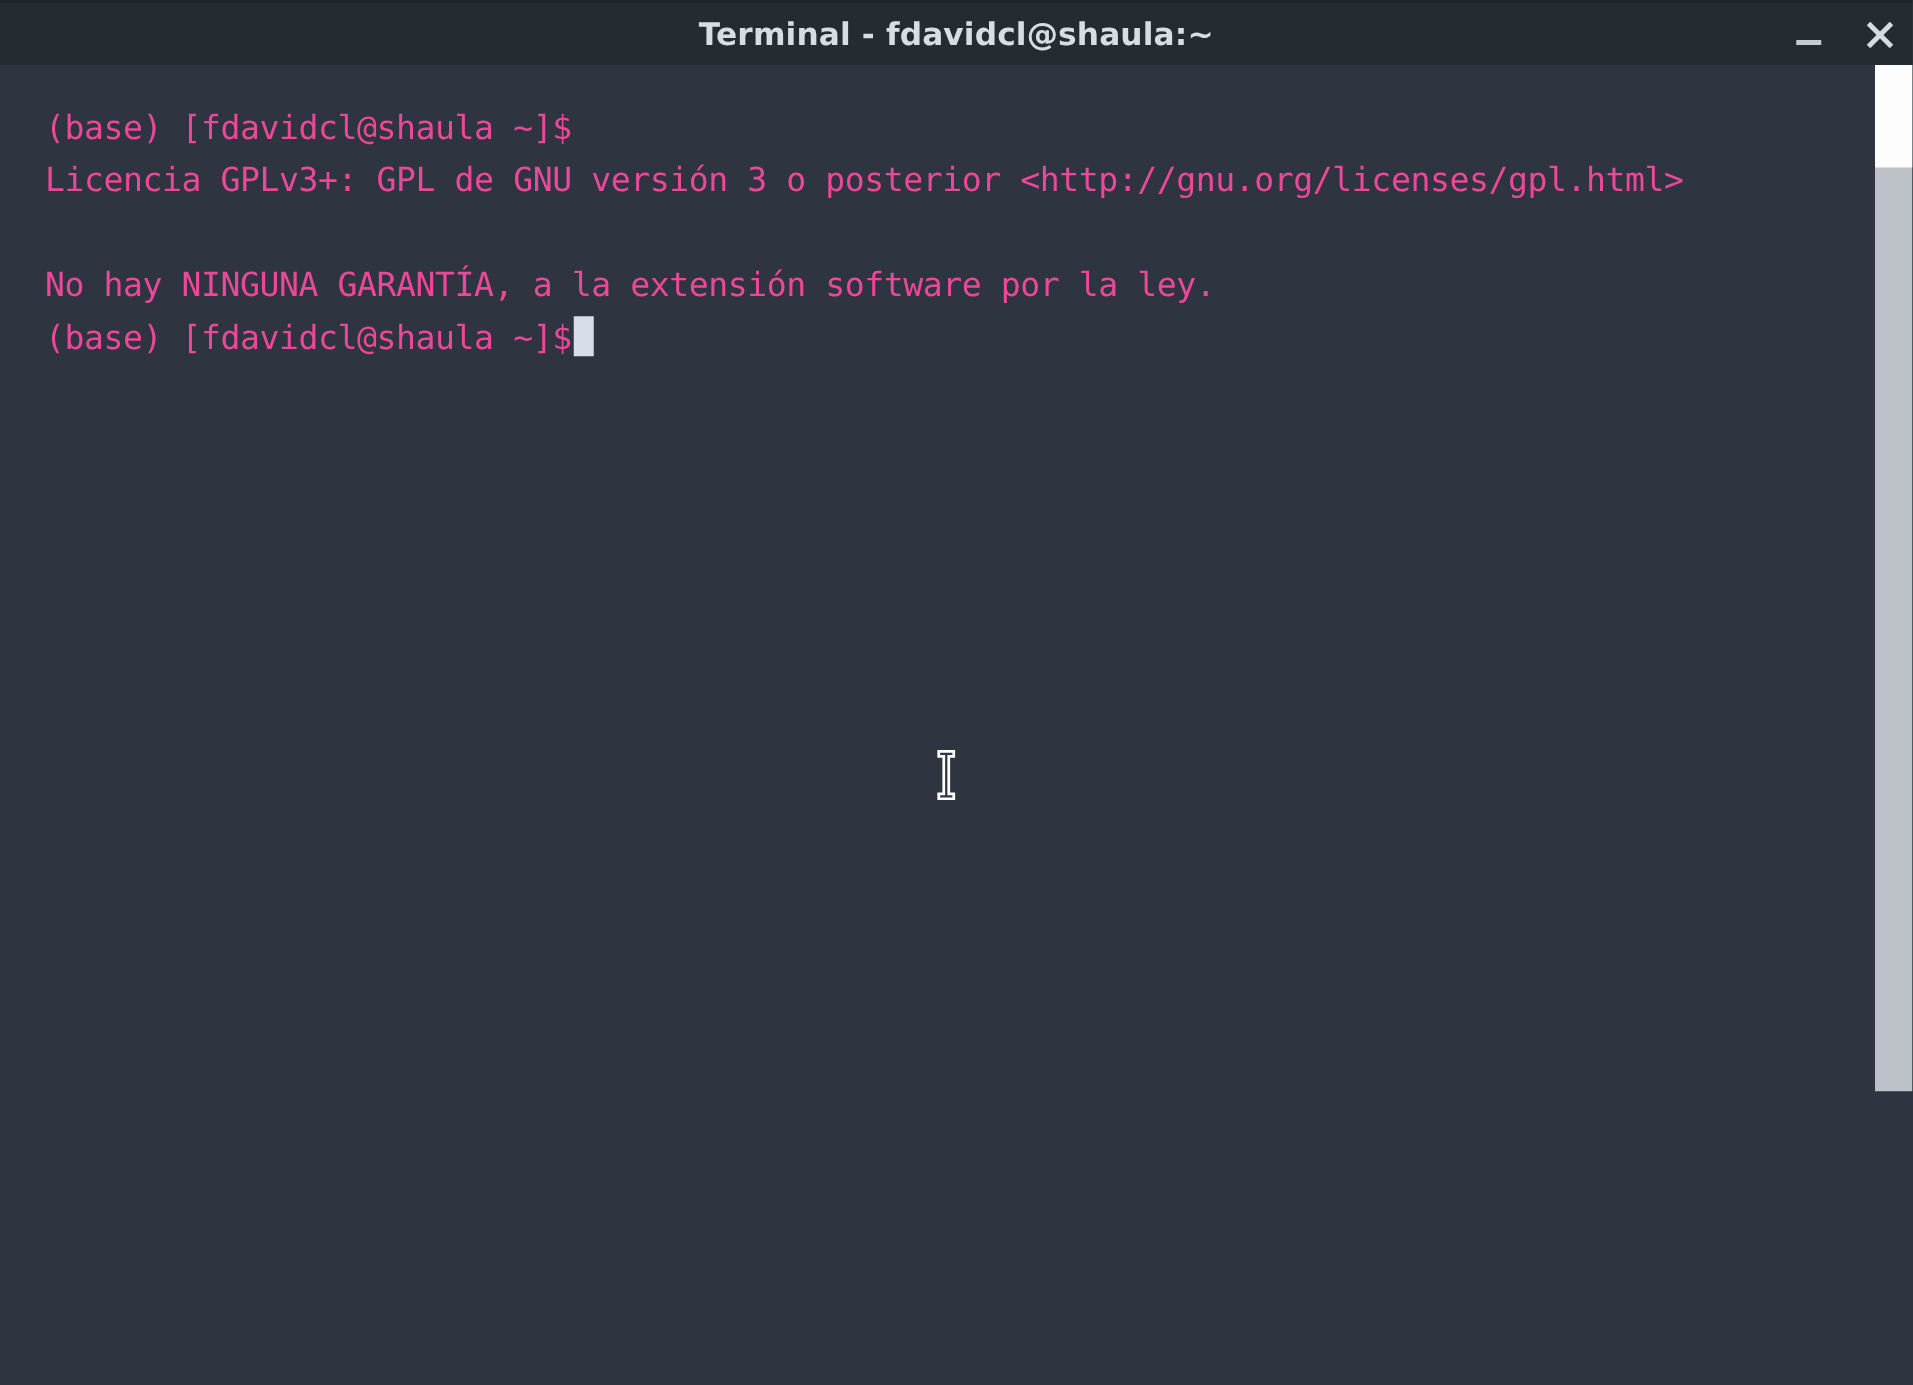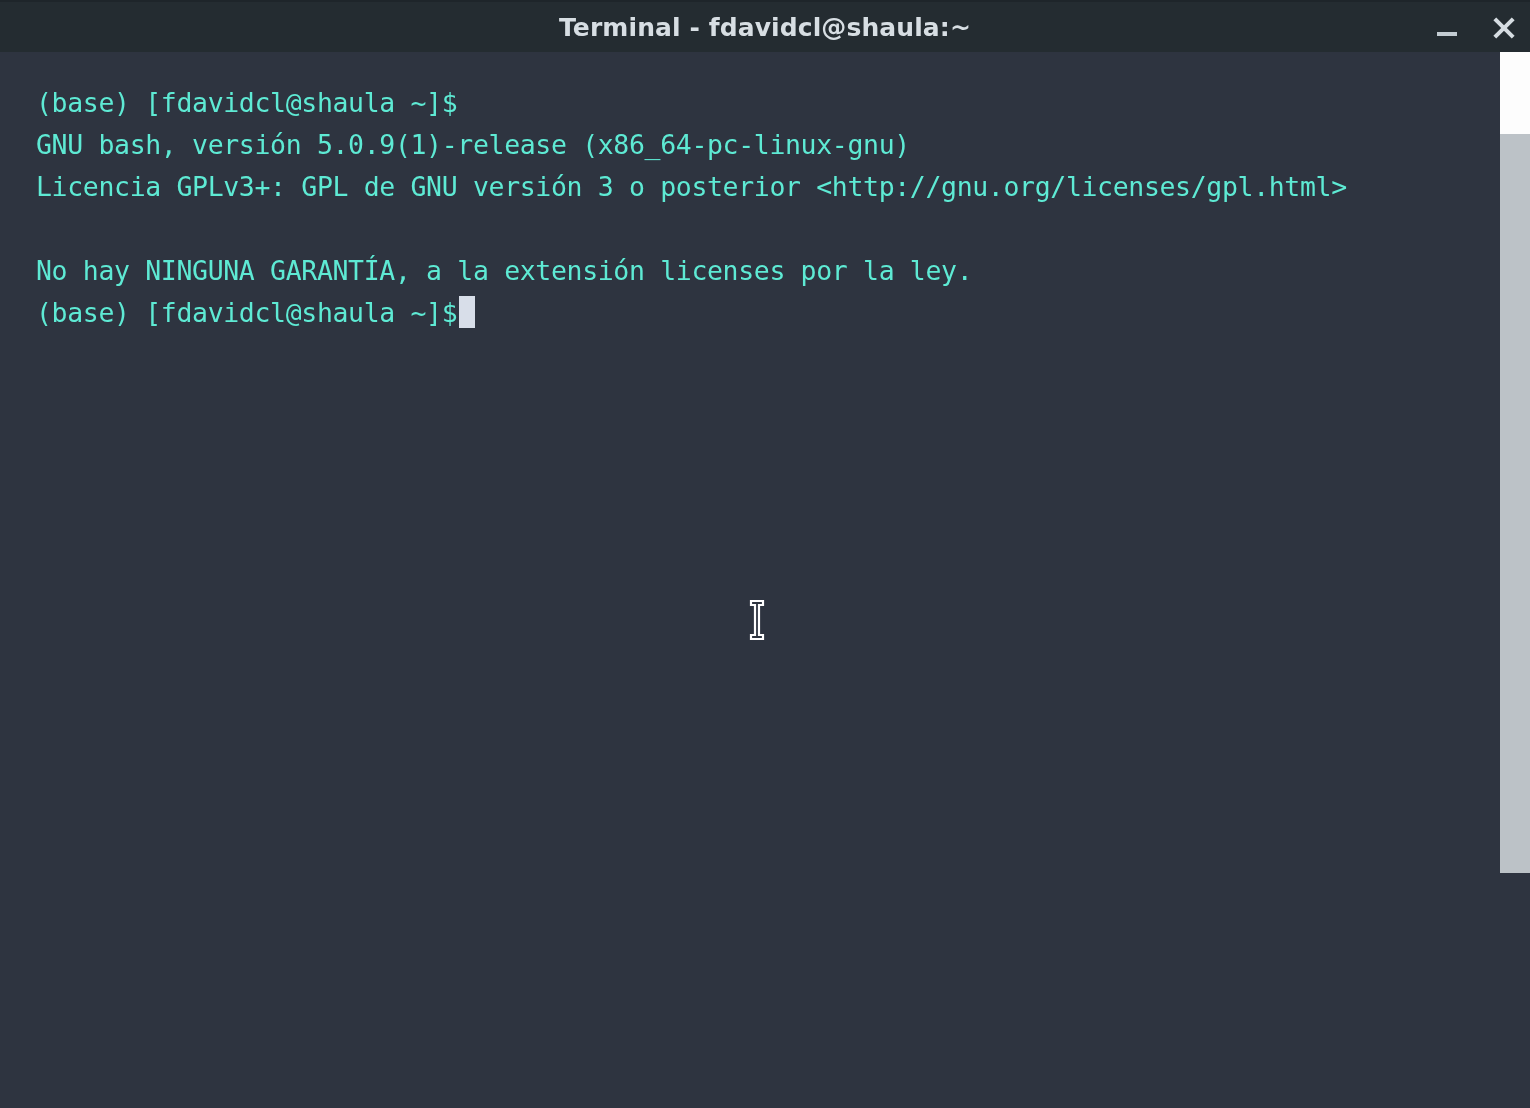--- a/index.html
+++ b/index.html
@@ -102,21 +102,21 @@
     position: absolute;
     left: 36px;
     top: 30px;
     right: 0;
   }
   .line {
     height: 42px;
     line-height: 42px;
     font-family: "DejaVu Sans Mono", monospace;
     font-size: 26.5px;
-    color: #5eead4;
+    color: #ec4899;
     white-space: pre;
     letter-spacing: -0.35px;
   }
   .line.blank { color: transparent; }
 
   .cursor-block {
     display: inline-block;
     width: 16px;
     height: 32px;
     background: #d8dee9;
@@ -168,24 +168,23 @@
       </div>
       <div class="win-btn">
         <span class="btn-close-glyph"></span>
       </div>
     </div>
   </div>
 
   <div class="terminal">
     <div class="screen">
       <div class="line">(base) [fdavidcl@shaula ~]$</div>
-      <div class="line">GNU bash, versión 5.0.9(1)-release (x86_64-pc-linux-gnu)</div>
       <div class="line">Licencia GPLv3+: GPL de GNU versión 3 o posterior &lt;http://gnu.org/licenses/gpl.html&gt;</div>
       <div class="line blank"></div>
-      <div class="line">No hay NINGUNA GARANTÍA, a la extensión licenses por la ley.</div>
+      <div class="line">No hay NINGUNA GARANTÍA, a la extensión software por la ley.</div>
       <div class="line"><span>(base) [fdavidcl@shaula ~]$</span><span class="cursor-block"></span></div>
     </div>
   </div>
 
   <div class="scrollbar">
     <div class="scroll-thumb"></div>
   </div>
 
   <div class="mouse-ibeam">
     <svg width="18" height="40" viewBox="0 0 18 40" xmlns="http://www.w3.org/2000/svg">

